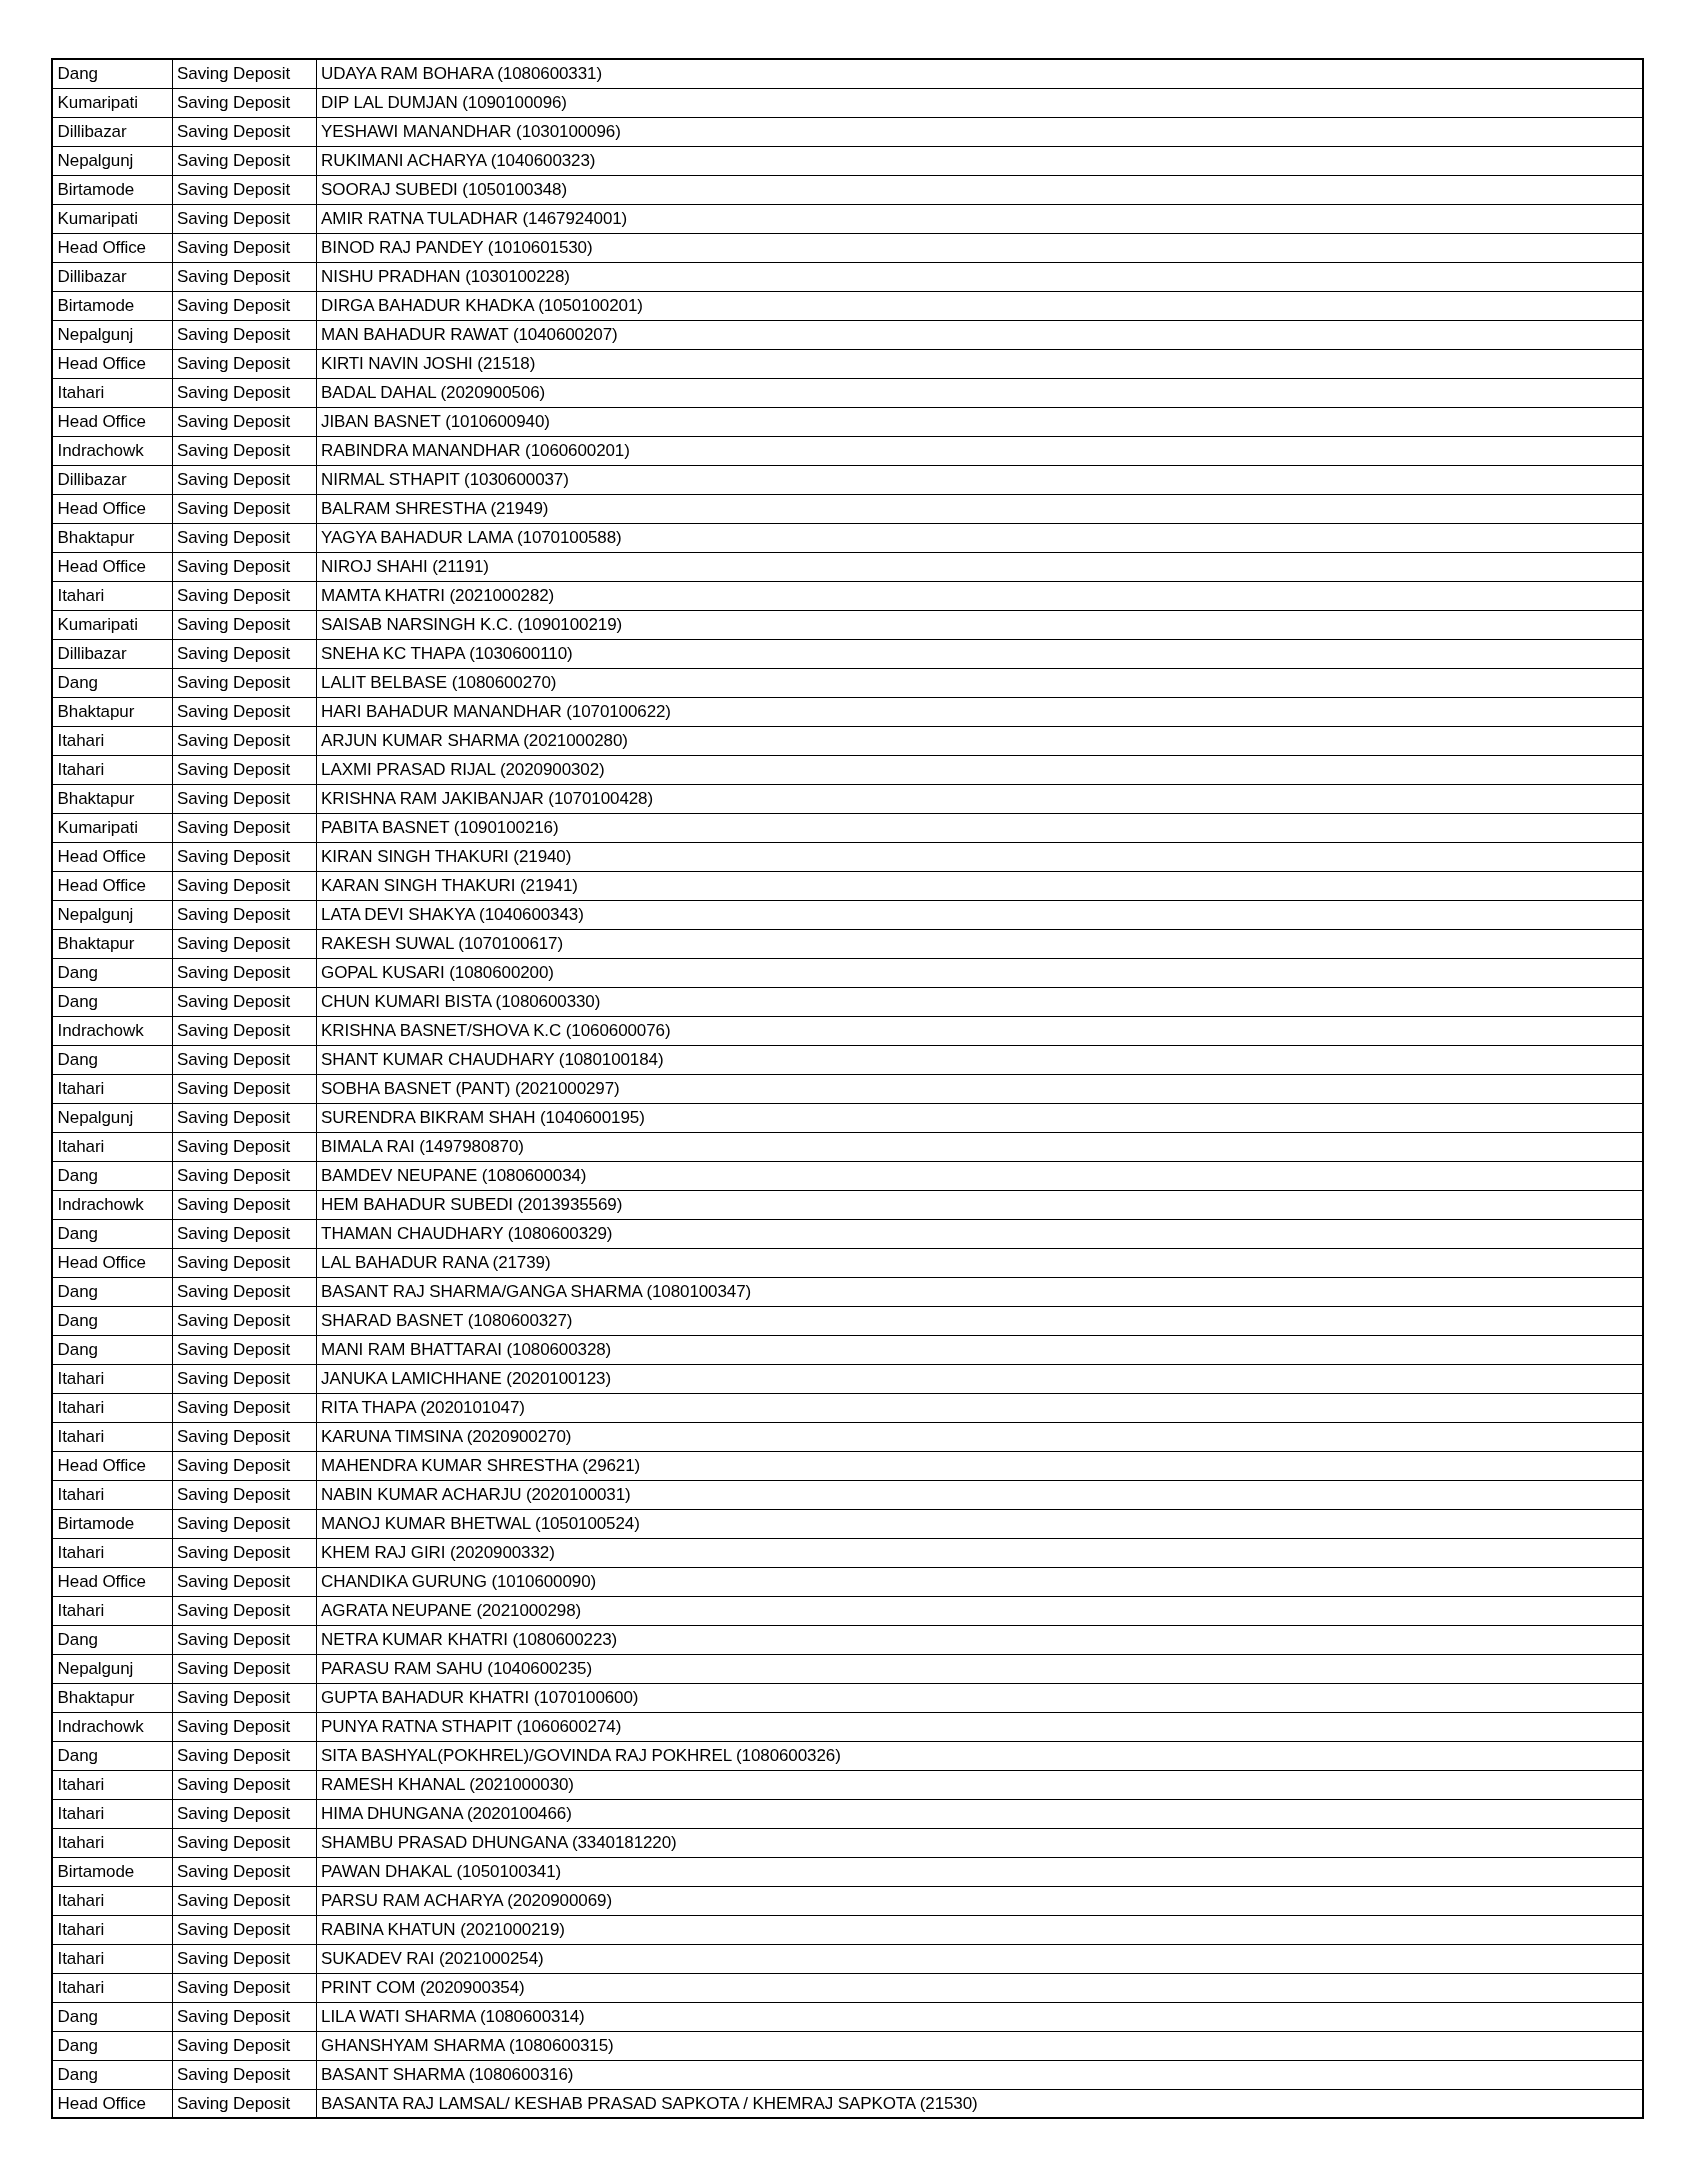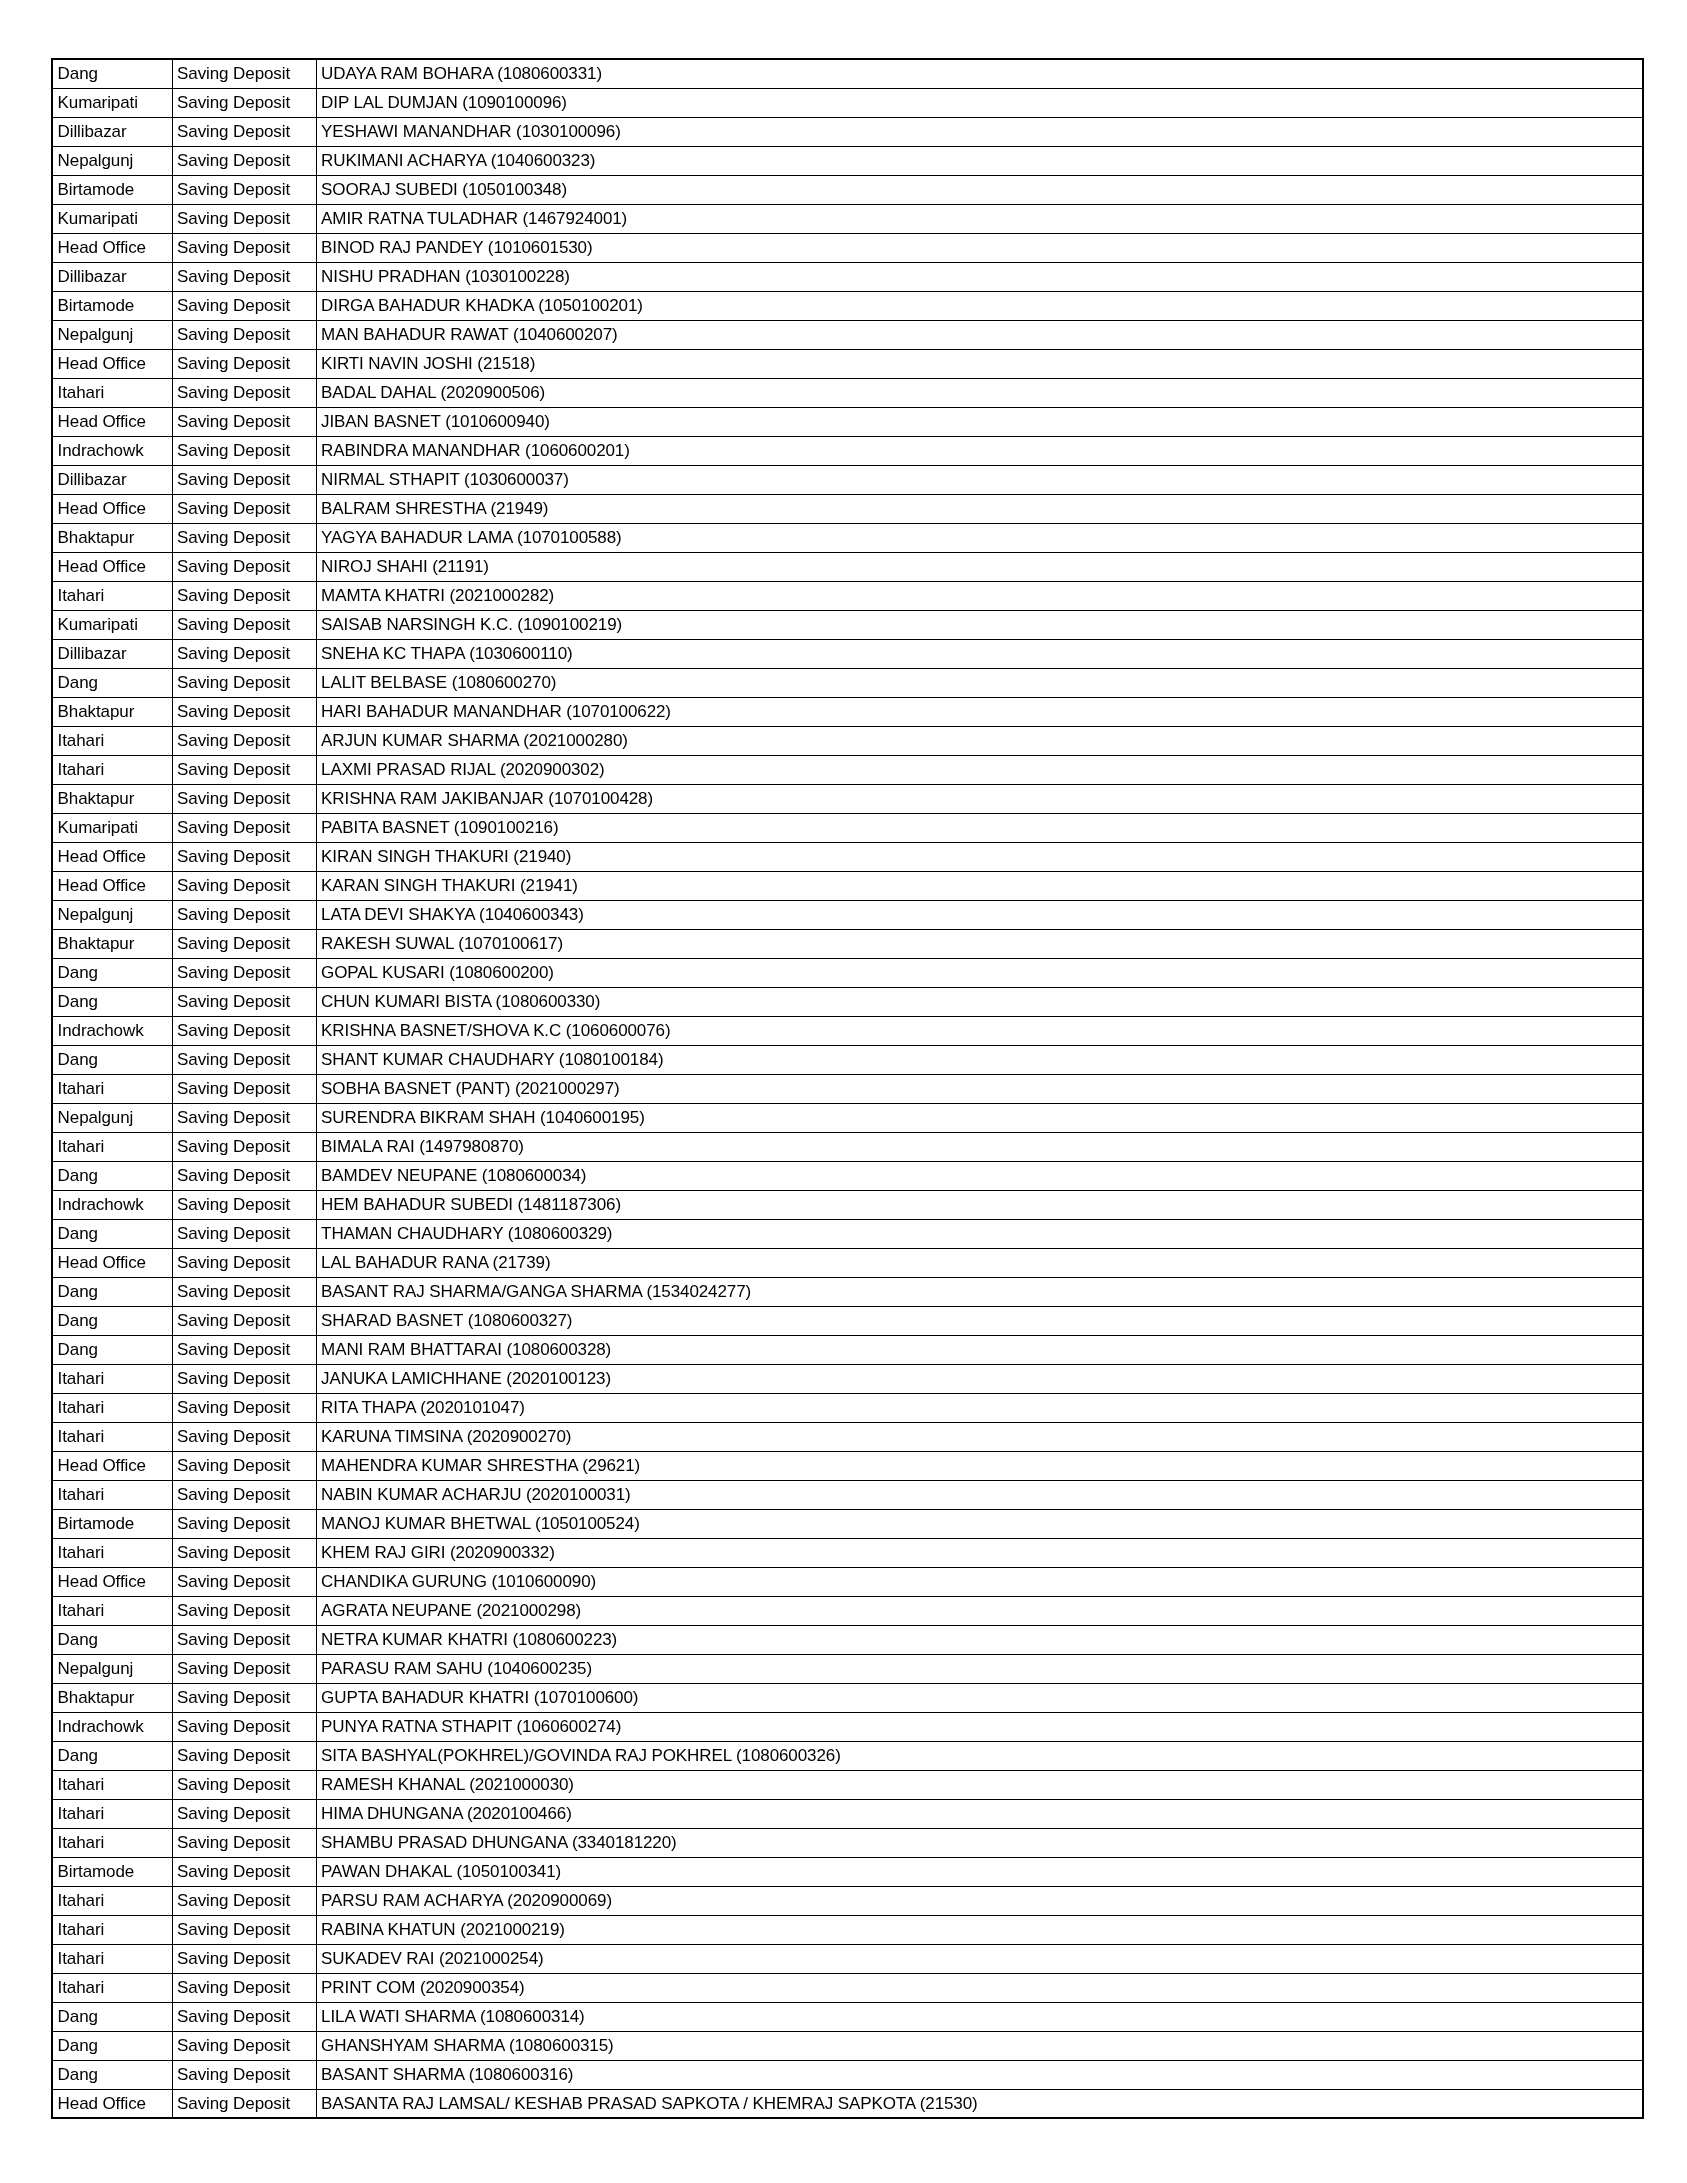--- a/index.html
+++ b/index.html
@@ -254,36 +254,36 @@
           <td class="holder-cell">BIMALA RAI (1497980870)</td>
         </tr>
         <tr>
           <td class="branch-cell">Dang</td>
           <td class="type-cell">Saving Deposit</td>
           <td class="holder-cell">BAMDEV NEUPANE (1080600034)</td>
         </tr>
         <tr>
           <td class="branch-cell">Indrachowk</td>
           <td class="type-cell">Saving Deposit</td>
-          <td class="holder-cell">HEM  BAHADUR SUBEDI (1481187306)</td>
+          <td class="holder-cell">HEM  BAHADUR SUBEDI (2013935569)</td>
         </tr>
         <tr>
           <td class="branch-cell">Dang</td>
           <td class="type-cell">Saving Deposit</td>
           <td class="holder-cell">THAMAN CHAUDHARY (1080600329)</td>
         </tr>
         <tr>
           <td class="branch-cell">Head Office</td>
           <td class="type-cell">Saving Deposit</td>
           <td class="holder-cell">LAL  BAHADUR RANA (21739)</td>
         </tr>
         <tr>
           <td class="branch-cell">Dang</td>
           <td class="type-cell">Saving Deposit</td>
-          <td class="holder-cell">BASANT RAJ SHARMA/GANGA SHARMA (1534024277)</td>
+          <td class="holder-cell">BASANT RAJ SHARMA/GANGA SHARMA (1080100347)</td>
         </tr>
         <tr>
           <td class="branch-cell">Dang</td>
           <td class="type-cell">Saving Deposit</td>
           <td class="holder-cell">SHARAD BASNET (1080600327)</td>
         </tr>
         <tr>
           <td class="branch-cell">Dang</td>
           <td class="type-cell">Saving Deposit</td>
           <td class="holder-cell">MANI RAM BHATTARAI (1080600328)</td>

